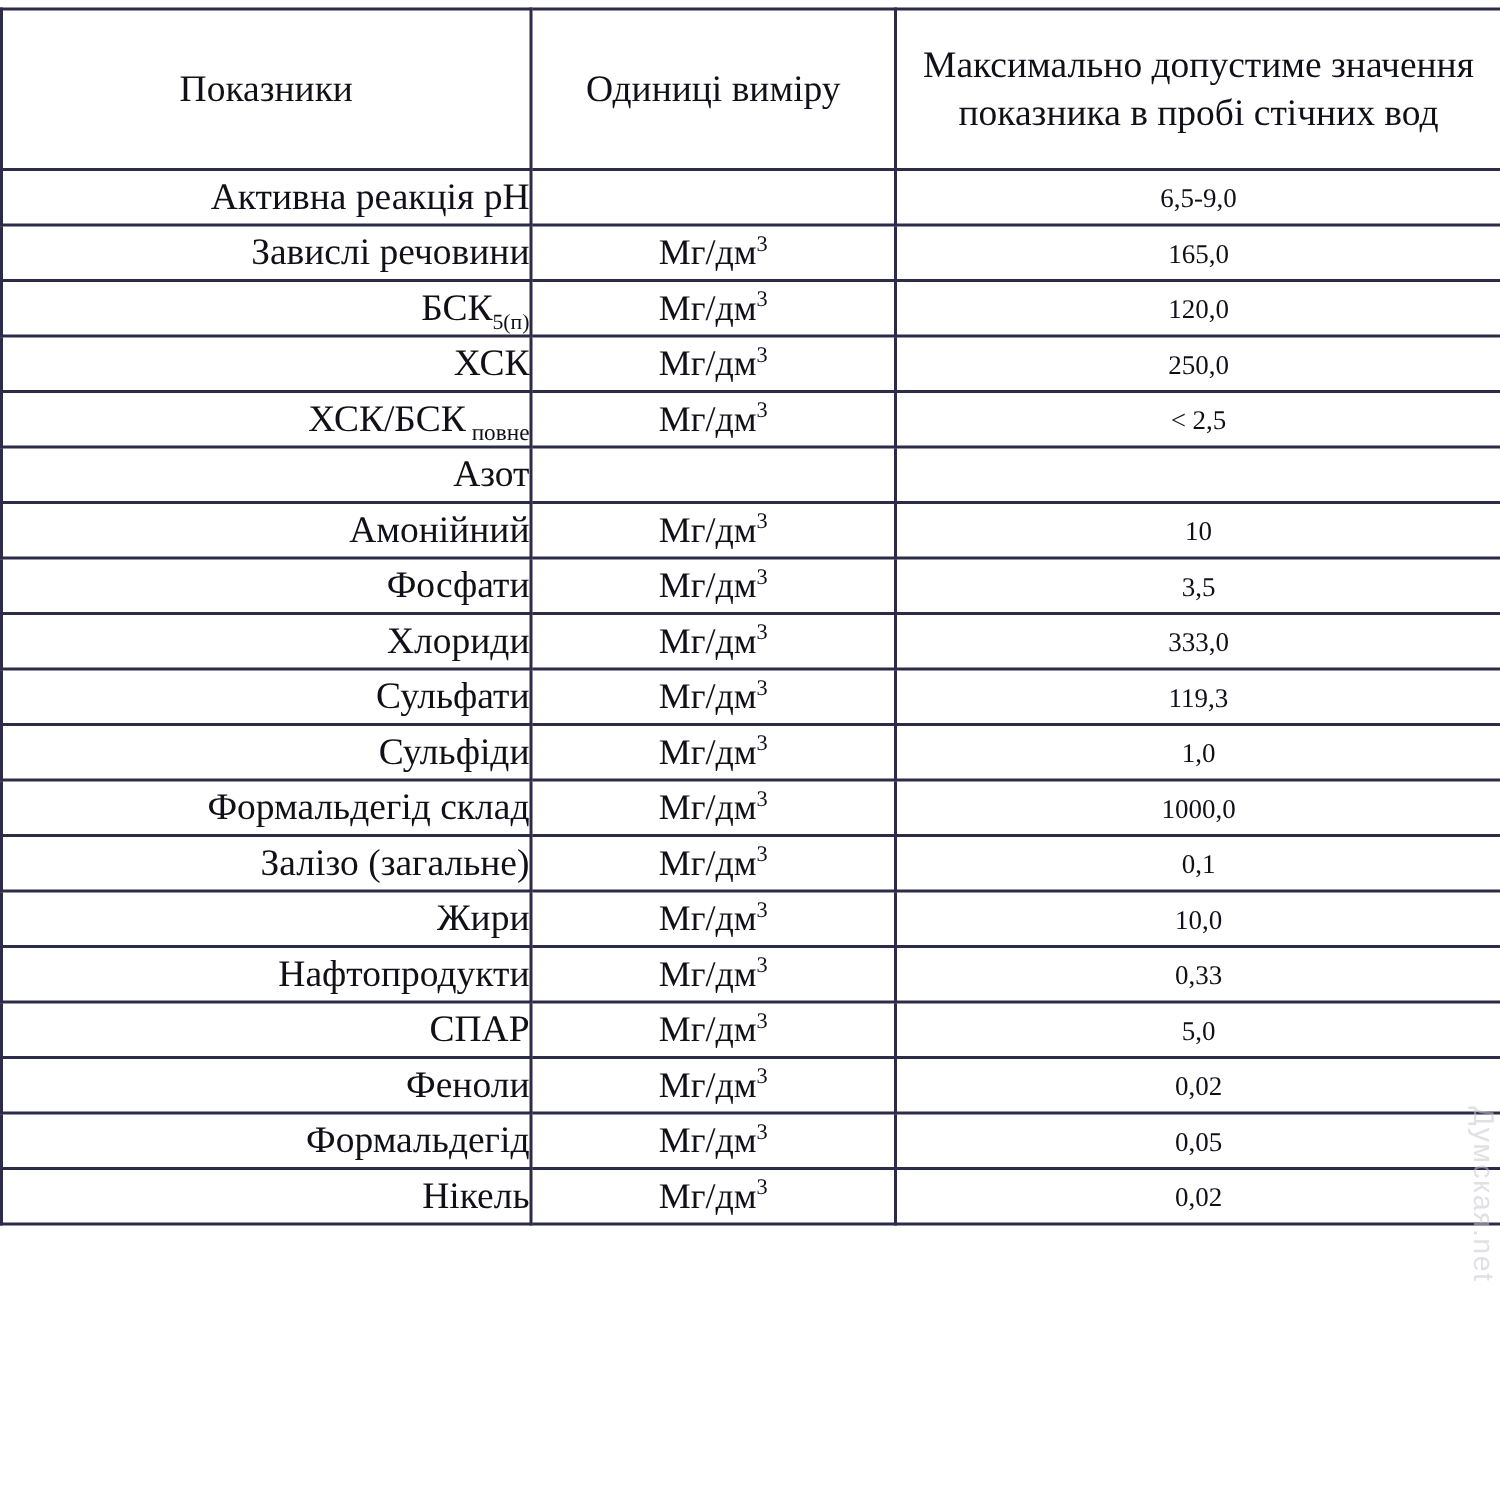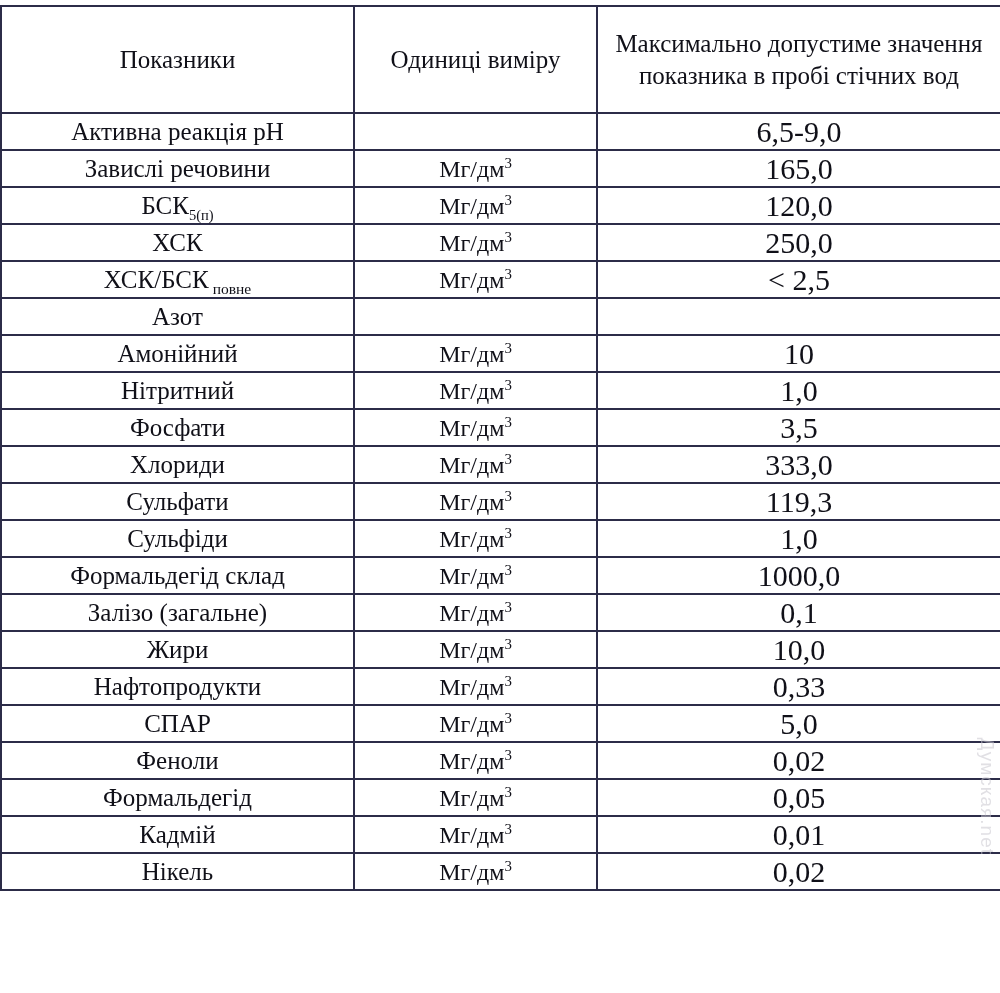--- a/index.html
+++ b/index.html
@@ -46,41 +46,41 @@
     font-size: 25px;
     line-height: 32px;
     padding: 4px 10px;
   }
 
   .row-cell {
     height: 35px;
   }
 
   .cell-name {
-    text-align: center;
+    text-align: right;
     padding-left: 16px;
     font-size: 25px;
     line-height: 30px;
     white-space: nowrap;
   }
   .cell-name.indent {
     padding-left: 48px;
     margin-top: 13px;
   }
 
   .cell-unit {
     text-align: center;
     font-size: 24px;
     line-height: 30px;
     white-space: nowrap;
   }
 
   .cell-value {
     text-align: center;
-    font-size: 30px;
+    font-size: 18px;
     line-height: 30px;
     white-space: nowrap;
   }
 
   sup.u3 {
     font-size: 0.62em;
     vertical-align: super;
     line-height: 0;
   }
   sup.deg {
@@ -162,45 +162,40 @@
         <td class="row-cell cell-name">Азот</td>
         <td class="row-cell cell-unit"></td>
         <td class="row-cell cell-value"></td>
       </tr>
       <tr class="row-cell">
         <td class="row-cell cell-name indent">Амонійний</td>
         <td class="row-cell cell-unit">Мг/дм<sup class="u3">3</sup></td>
         <td class="row-cell cell-value">10</td>
       </tr>
       <tr class="row-cell">
-        <td class="row-cell cell-name indent">Нітритний</td>
+        <td class="row-cell cell-name">Фосфати</td>
+        <td class="row-cell cell-unit">Мг/дм<sup class="u3">3</sup></td>
+        <td class="row-cell cell-value">3,5</td>
+      </tr>
+      <tr class="row-cell">
+        <td class="row-cell cell-name">Хлориди</td>
+        <td class="row-cell cell-unit">Мг/дм<sup class="u3">3</sup></td>
+        <td class="row-cell cell-value">333,0</td>
+      </tr>
+      <tr class="row-cell">
+        <td class="row-cell cell-name">Сульфати</td>
+        <td class="row-cell cell-unit">Мг/дм<sup class="u3">3</sup></td>
+        <td class="row-cell cell-value">119,3</td>
+      </tr>
+      <tr class="row-cell">
+        <td class="row-cell cell-name">Сульфіди</td>
         <td class="row-cell cell-unit">Мг/дм<sup class="u3">3</sup></td>
         <td class="row-cell cell-value">1,0</td>
       </tr>
       <tr class="row-cell">
-        <td class="row-cell cell-name">Фосфати</td>
-        <td class="row-cell cell-unit">Мг/дм<sup class="u3">3</sup></td>
-        <td class="row-cell cell-value">3,5</td>
-      </tr>
-      <tr class="row-cell">
-        <td class="row-cell cell-name">Хлориди</td>
-        <td class="row-cell cell-unit">Мг/дм<sup class="u3">3</sup></td>
-        <td class="row-cell cell-value">333,0</td>
-      </tr>
-      <tr class="row-cell">
-        <td class="row-cell cell-name">Сульфати</td>
-        <td class="row-cell cell-unit">Мг/дм<sup class="u3">3</sup></td>
-        <td class="row-cell cell-value">119,3</td>
-      </tr>
-      <tr class="row-cell">
-        <td class="row-cell cell-name">Сульфіди</td>
-        <td class="row-cell cell-unit">Мг/дм<sup class="u3">3</sup></td>
-        <td class="row-cell cell-value">1,0</td>
-      </tr>
-      <tr class="row-cell">
         <td class="row-cell cell-name">Формальдегід склад</td>
         <td class="row-cell cell-unit">Мг/дм<sup class="u3">3</sup></td>
         <td class="row-cell cell-value">1000,0</td>
       </tr>
       <tr class="row-cell">
         <td class="row-cell cell-name">Залізо (загальне)</td>
         <td class="row-cell cell-unit">Мг/дм<sup class="u3">3</sup></td>
         <td class="row-cell cell-value">0,1</td>
       </tr>
       <tr class="row-cell">
@@ -220,25 +215,20 @@
       </tr>
       <tr class="row-cell">
         <td class="row-cell cell-name">Феноли</td>
         <td class="row-cell cell-unit">Мг/дм<sup class="u3">3</sup></td>
         <td class="row-cell cell-value">0,02</td>
       </tr>
       <tr class="row-cell">
         <td class="row-cell cell-name">Формальдегід</td>
         <td class="row-cell cell-unit">Мг/дм<sup class="u3">3</sup></td>
         <td class="row-cell cell-value">0,05</td>
-      </tr>
-      <tr class="row-cell">
-        <td class="row-cell cell-name">Кадмій</td>
-        <td class="row-cell cell-unit">Мг/дм<sup class="u3">3</sup></td>
-        <td class="row-cell cell-value">0,01</td>
       </tr>
       <tr class="row-cell">
         <td class="row-cell cell-name">Нікель</td>
         <td class="row-cell cell-unit">Мг/дм<sup class="u3">3</sup></td>
         <td class="row-cell cell-value">0,02</td>
       </tr>
     </tbody>
 </table>
 
 <div id="watermark">Думская.net</div>

